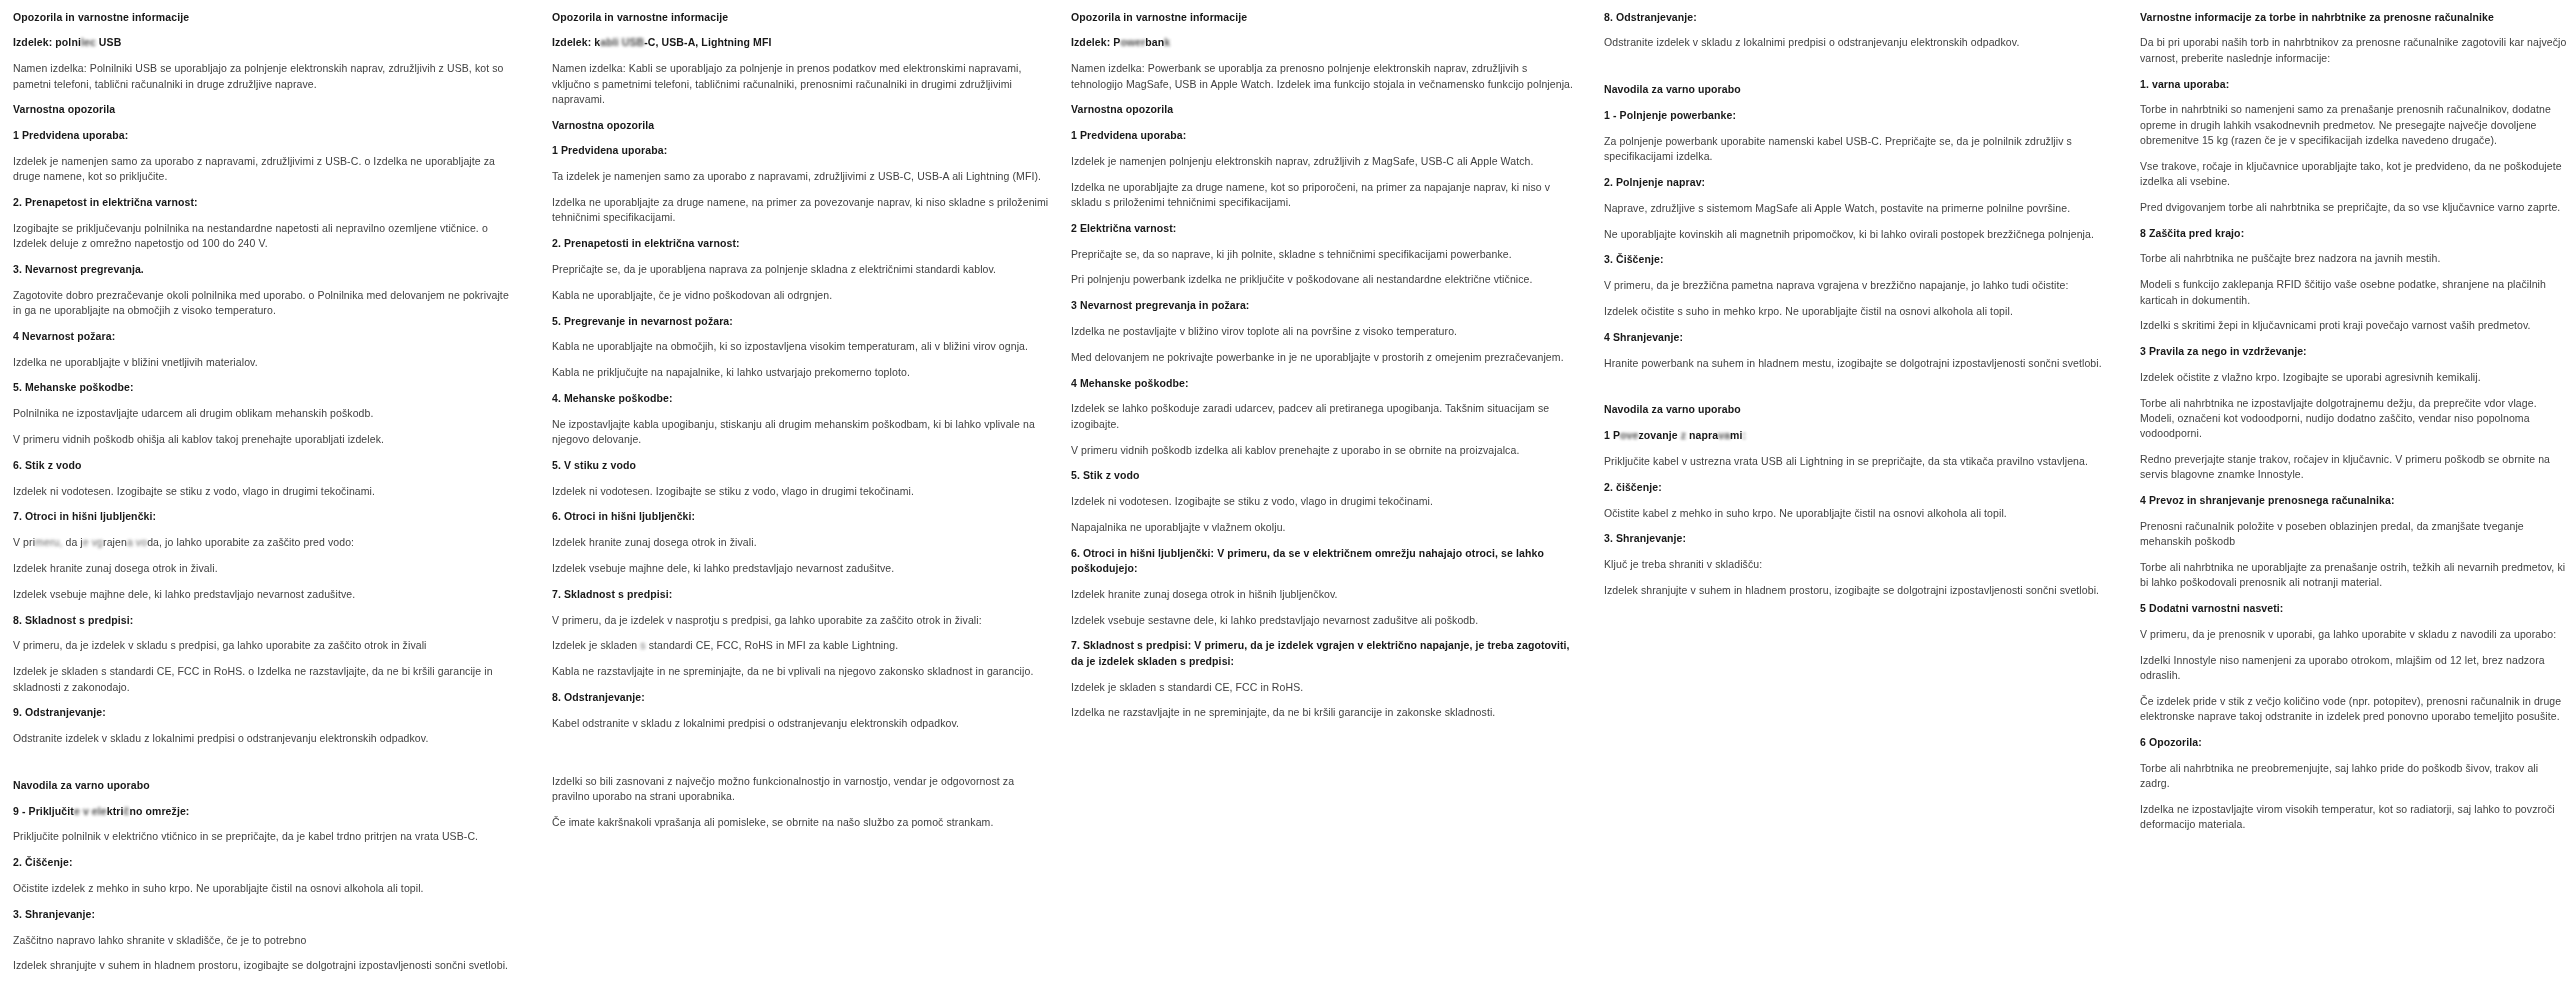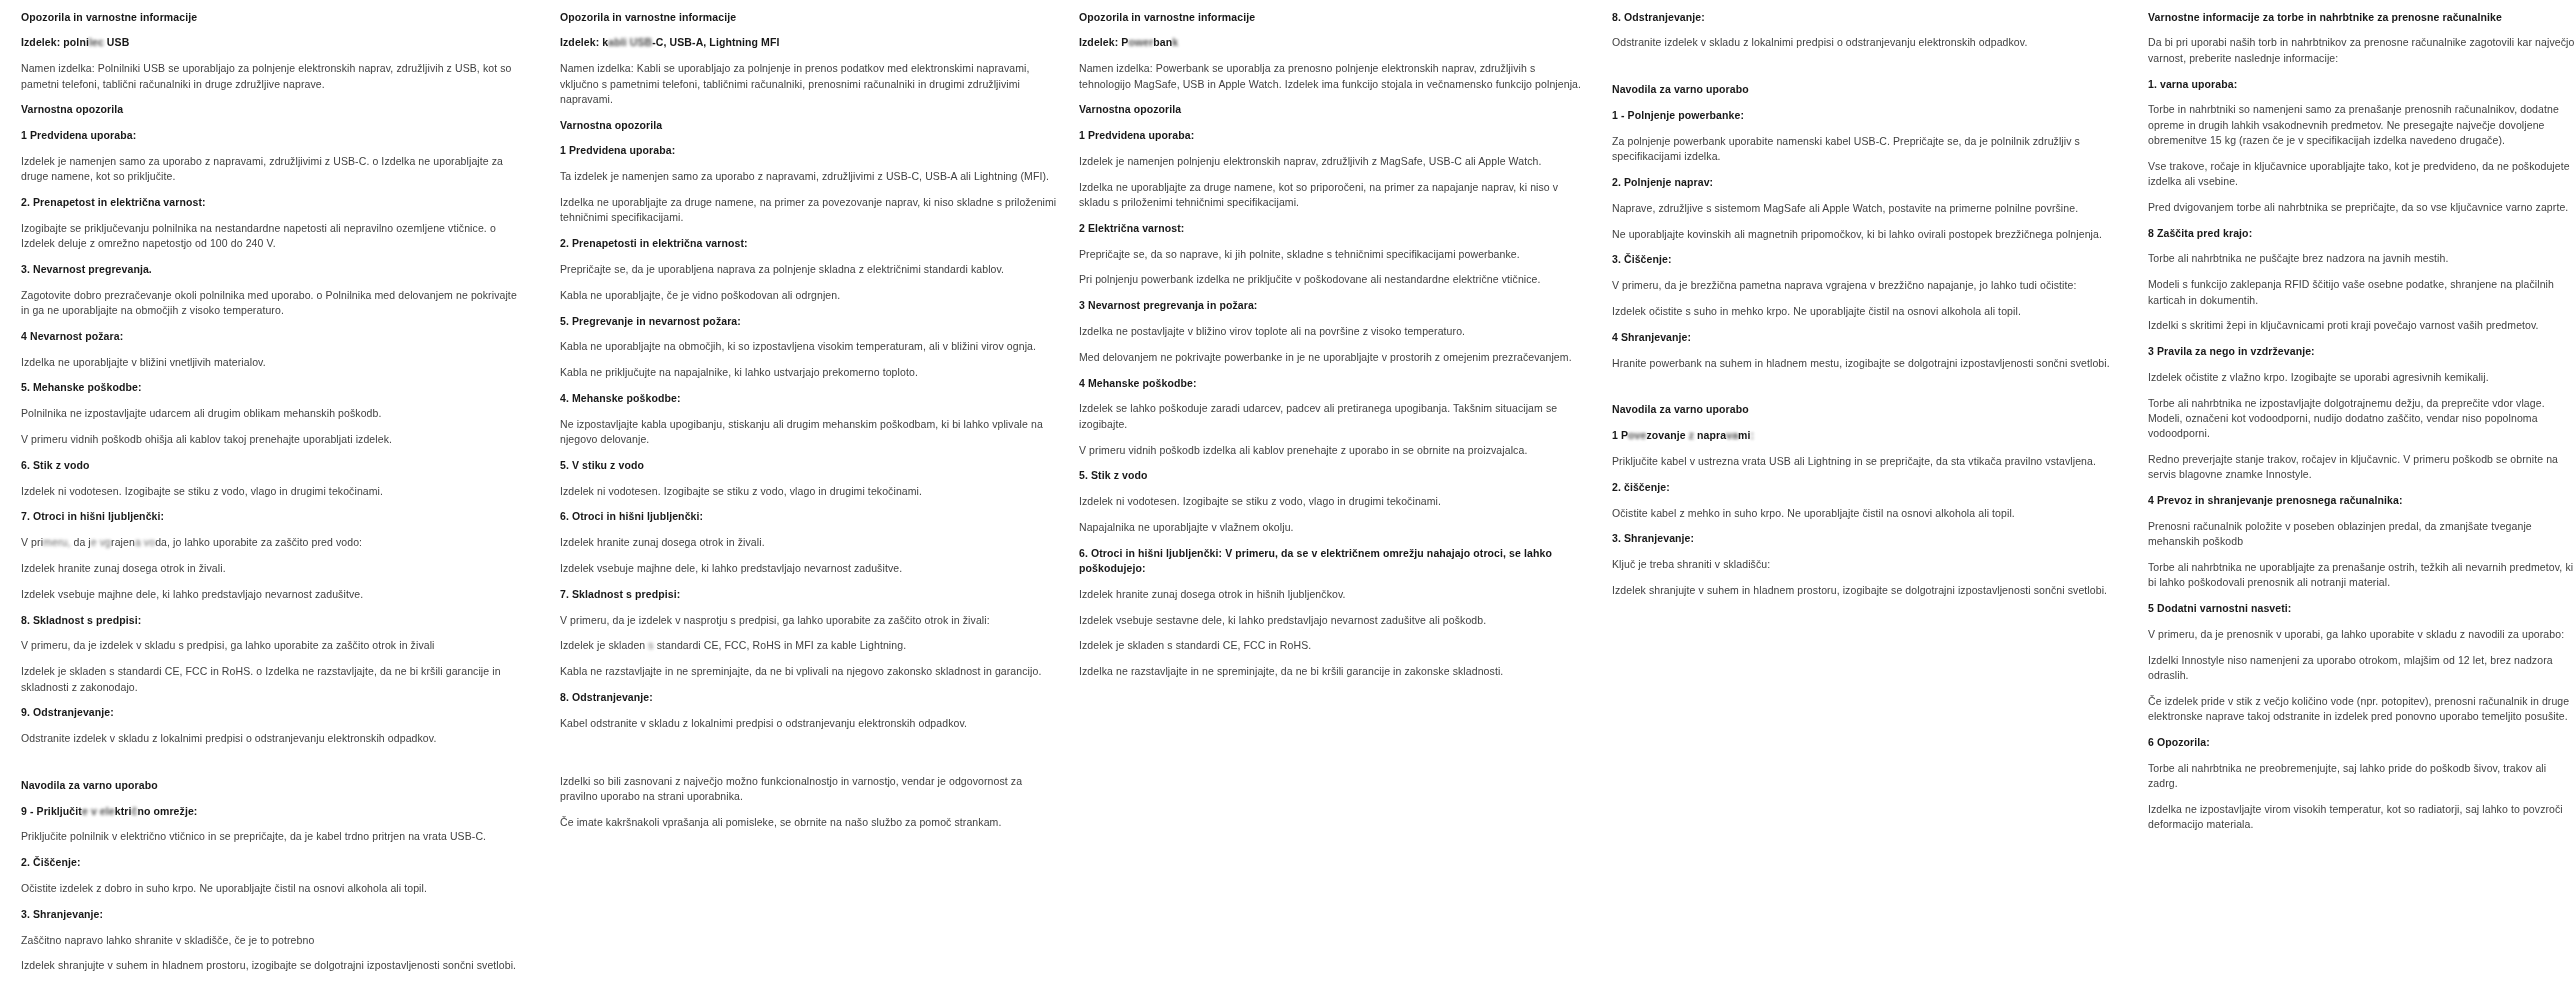--- a/index.html
+++ b/index.html
@@ -14,21 +14,20 @@
     font-family: "Liberation Sans", sans-serif;
     position: relative;
   }
   .doc {
     position: absolute;
     inset: 0;
   }
   .col {
     position: absolute;
     top: 9.7px;
-    margin-left: 8px;
   }
   #col-0 { left: 13px;   width: 501px; }
   #col-1 { left: 552px;  width: 499px; }
   #col-2 { left: 1071px; width: 509px; }
   #col-3 { left: 1604px; width: 510px; }
   #col-4 { left: 2140px; width: 428px; }
   .blk {
     margin: 0 0 10.5px 0;
     font-size: 10.5px;
     line-height: 15.3px;
@@ -78,21 +77,21 @@
         <div class="blk h3">8. Skladnost s predpisi:</div>
         <div class="blk p">V primeru, da je izdelek v skladu s predpisi, ga lahko uporabite za zaščito otrok in živali</div>
         <div class="blk p">Izdelek je skladen s standardi CE, FCC in RoHS. o Izdelka ne razstavljajte, da ne bi kršili garancije in skladnosti z zakonodajo.</div>
         <div class="blk h3">9. Odstranjevanje:</div>
         <div class="blk p">Odstranite izdelek v skladu z lokalnimi predpisi o odstranjevanju elektronskih odpadkov.</div>
         <div class="gap"></div>
         <div class="blk h2">Navodila za varno uporabo</div>
         <div class="blk h3"><span>9 - Priključit</span><span class="blurred">e v ele</span><span>ktri</span><span class="blurred">č</span><span>no omrežje:</span></div>
         <div class="blk p">Priključite polnilnik v električno vtičnico in se prepričajte, da je kabel trdno pritrjen na vrata USB-C.</div>
         <div class="blk h3">2. Čiščenje:</div>
-        <div class="blk p">Očistite izdelek z dobro in suho krpo. Ne uporabljajte čistil na osnovi alkohola ali topil.</div>
+        <div class="blk p">Očistite izdelek z mehko in suho krpo. Ne uporabljajte čistil na osnovi alkohola ali topil.</div>
         <div class="blk h3">3. Shranjevanje:</div>
         <div class="blk p">Zaščitno napravo lahko shranite v skladišče, če je to potrebno</div>
         <div class="blk p">Izdelek shranjujte v suhem in hladnem prostoru, izogibajte se dolgotrajni izpostavljenosti sončni svetlobi.</div>
       </div>
       <div class="col" id="col-1">
         <div class="blk h1">Opozorila in varnostne informacije</div>
         <div class="blk h2"><span>Izdelek: k</span><span class="blurred">abli USB</span><span>-C, USB-A, Lightning MFI</span></div>
         <div class="blk p">Namen izdelka: Kabli se uporabljajo za polnjenje in prenos podatkov med elektronskimi napravami, vključno s pametnimi telefoni, tabličnimi računalniki, prenosnimi računalniki in drugimi združljivimi napravami.</div>
         <div class="blk h2">Varnostna opozorila</div>
         <div class="blk h3">1 Predvidena uporaba:</div>
@@ -137,20 +136,21 @@
         <div class="blk p">Med delovanjem ne pokrivajte powerbanke in je ne uporabljajte v prostorih z omejenim prezračevanjem.</div>
         <div class="blk h3">4 Mehanske poškodbe:</div>
         <div class="blk p">Izdelek se lahko poškoduje zaradi udarcev, padcev ali pretiranega upogibanja. Takšnim situacijam se izogibajte.</div>
         <div class="blk p">V primeru vidnih poškodb izdelka ali kablov prenehajte z uporabo in se obrnite na proizvajalca.</div>
         <div class="blk h3">5. Stik z vodo</div>
         <div class="blk p">Izdelek ni vodotesen. Izogibajte se stiku z vodo, vlago in drugimi tekočinami.</div>
         <div class="blk p">Napajalnika ne uporabljajte v vlažnem okolju.</div>
         <div class="blk h3">6. Otroci in hišni ljubljenčki: V primeru, da se v električnem omrežju nahajajo otroci, se lahko poškodujejo:</div>
         <div class="blk p">Izdelek hranite zunaj dosega otrok in hišnih ljubljenčkov.</div>
         <div class="blk p">Izdelek vsebuje sestavne dele, ki lahko predstavljajo nevarnost zadušitve ali poškodb.</div>
+        <div class="blk h3">7. Skladnost s predpisi: V primeru, da je izdelek vgrajen v električno napajanje, je treba zagotoviti, da je izdelek skladen s predpisi:</div>
         <div class="blk p">Izdelek je skladen s standardi CE, FCC in RoHS.</div>
         <div class="blk p">Izdelka ne razstavljajte in ne spreminjajte, da ne bi kršili garancije in zakonske skladnosti.</div>
       </div>
       <div class="col" id="col-3">
         <div class="blk h3">8. Odstranjevanje:</div>
         <div class="blk p">Odstranite izdelek v skladu z lokalnimi predpisi o odstranjevanju elektronskih odpadkov.</div>
         <div class="gap"></div>
         <div class="blk h2">Navodila za varno uporabo</div>
         <div class="blk h3">1 - Polnjenje powerbanke:</div>
         <div class="blk p">Za polnjenje powerbank uporabite namenski kabel USB-C. Prepričajte se, da je polnilnik združljiv s specifikacijami izdelka.</div>

